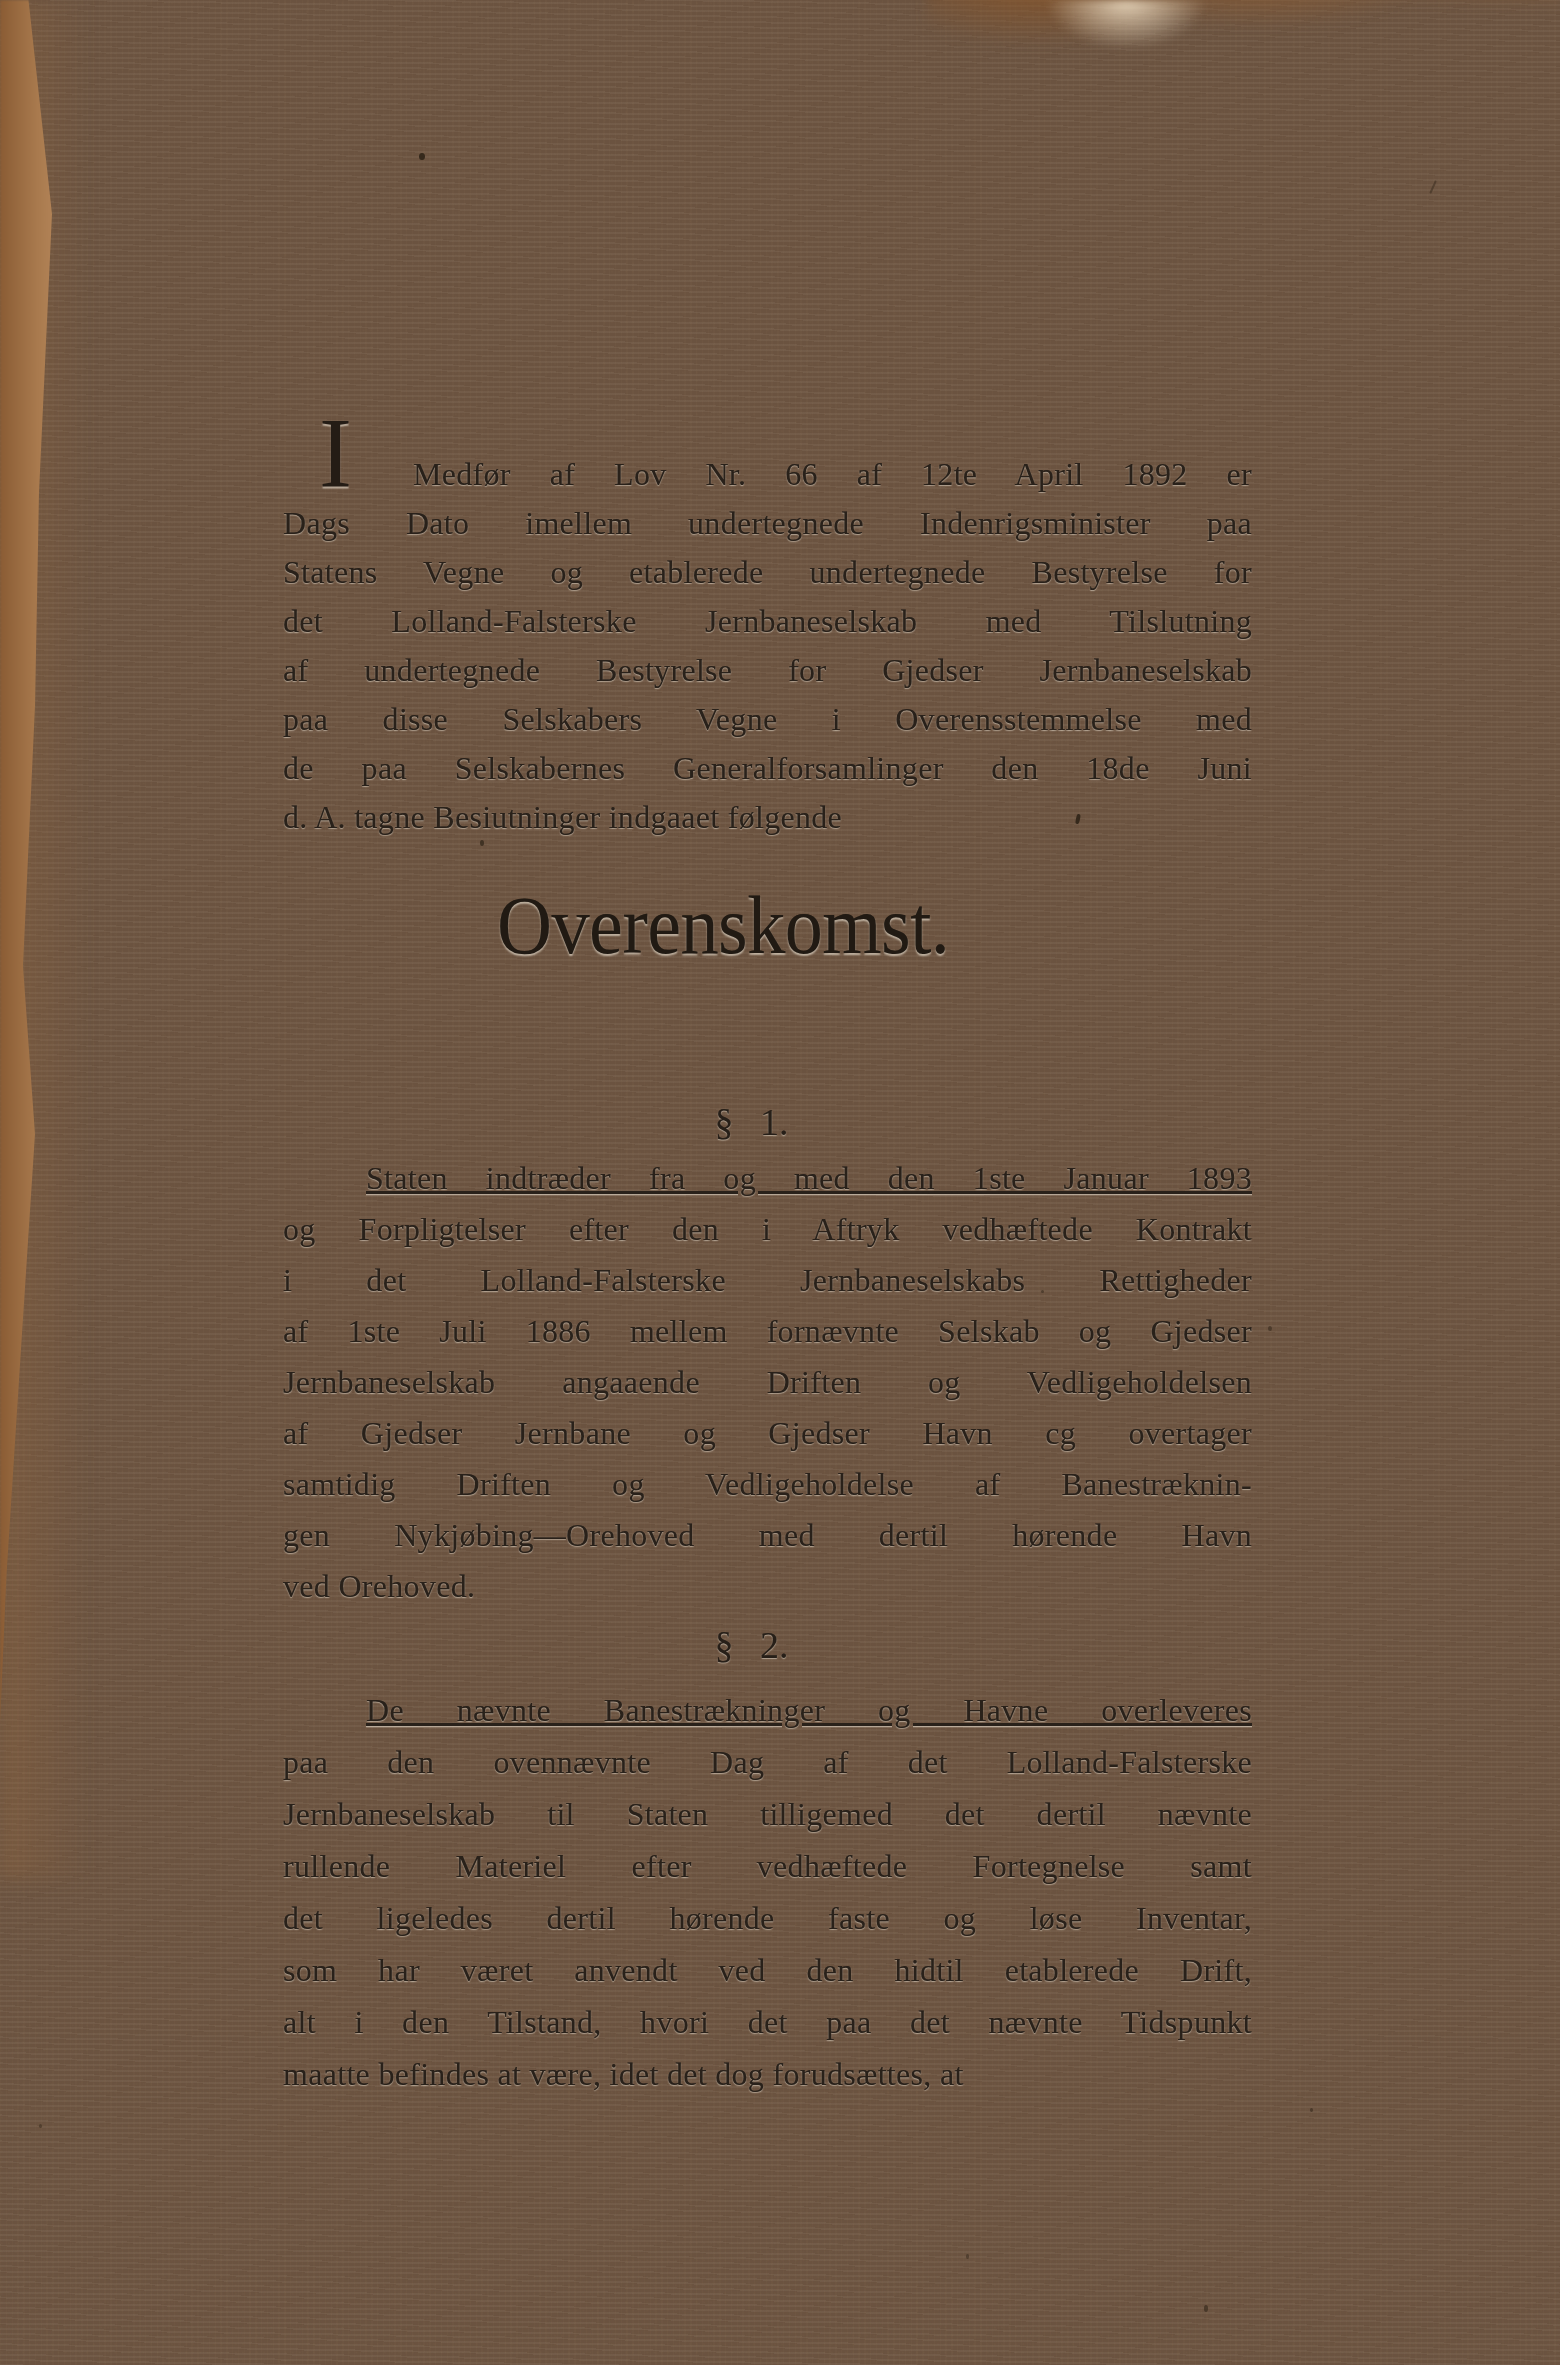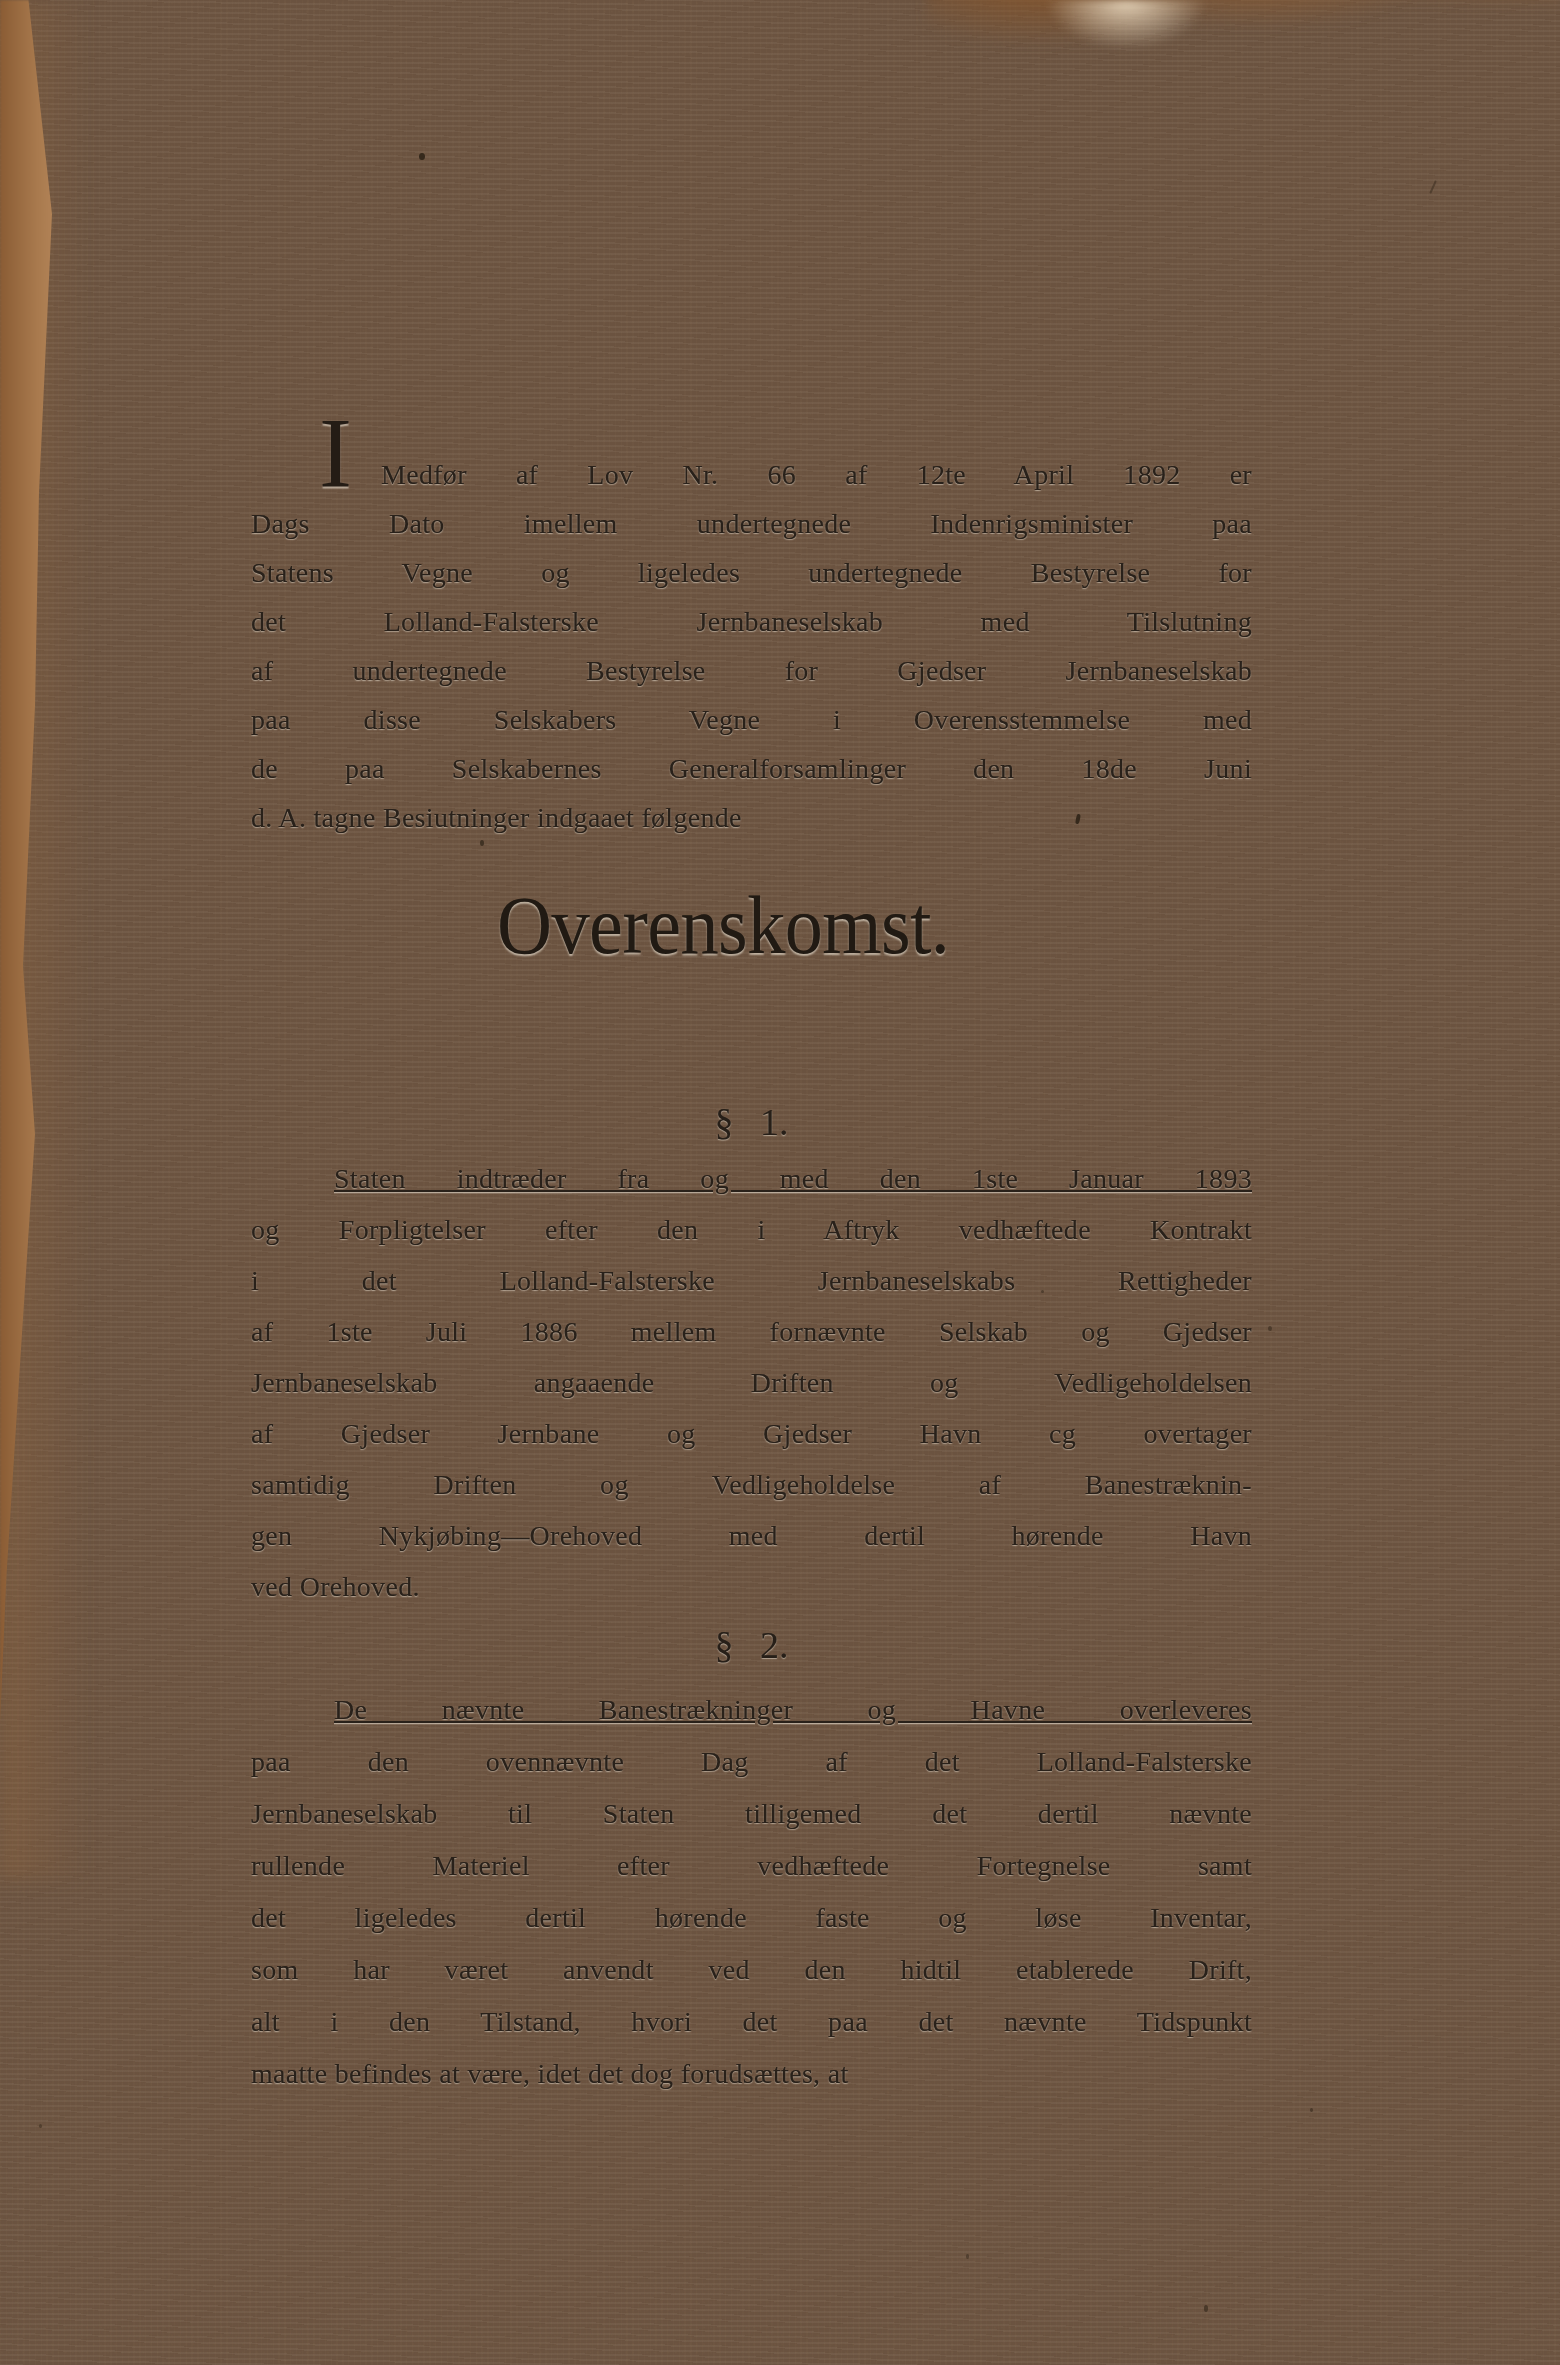--- a/index.html
+++ b/index.html
@@ -52,25 +52,26 @@
   #toplight{
     position:absolute;right:350px;top:0;width:169px;height:78px;
     background:radial-gradient(60% 80% at 50% 0%, rgba(238,222,196,0.9), rgba(238,222,196,0) 80%);
     filter:blur(3.9px);
   }
   .speck{position:absolute;background:#35291c;border-radius:50%;}
 
   
   .block{position:absolute;left:251px;width:1001px;}
   .line{
-    font-size:28px;line-height:49px;
+    font-size:32px;line-height:49px;
     text-align:justify;text-align-last:justify;
     white-space:nowrap;
     letter-spacing:0.3px;
     text-shadow:0 1.3px 1.3px rgba(255,250,235,0.5), 0 0 0.6px rgba(41,33,26,0.7);
+    margin-left:32px;
   }
   .endline{text-align:center;text-align-last:left;}
   .indent{padding-left:83px;text-decoration:underline;}
   .firstline{padding-left:130px;}
   #intro .line{line-height:49px;}
   #s1-para .line{line-height:51px;}
   #s2-para .line{line-height:52px;}
   #dropcap{
     position:absolute;left:319px;top:403px;
     font-size:99px;line-height:1;
@@ -117,21 +118,21 @@
   <div class="speck" style="left:1310px;top:2108px;width:2.6px;height:3.9px;opacity:.6;"></div>
   <div class="speck" style="left:966px;top:2254px;width:2.6px;height:4.5px;opacity:.5;"></div>
   <div class="speck" style="left:1204px;top:2305px;width:3.9px;height:6.5px;opacity:.65;"></div>
   <div class="speck" style="left:39px;top:2124px;width:3.2px;height:3.9px;opacity:.5;"></div>
 
   <div id="dropcap">I</div>
 
   <div id="intro" class="block">
     <div class="line firstline">Medfør af Lov Nr. 66 af 12te April 1892 er</div>
     <div class="line">Dags Dato imellem undertegnede Indenrigsminister paa</div>
-    <div class="line">Statens Vegne og ligeledes undertegnede Bestyrelse for</div>
+    <div class="line">Statens Vegne og etablerede undertegnede Bestyrelse for</div>
     <div class="line">det Lolland-Falsterske Jernbaneselskab med Tilslutning</div>
     <div class="line">af undertegnede Bestyrelse for Gjedser Jernbaneselskab</div>
     <div class="line">paa disse Selskabers Vegne i Overensstemmelse med</div>
     <div class="line">de paa Selskabernes Generalforsamlinger den 18de Juni</div>
     <div class="line endline">d. A. tagne Besiutninger indgaaet følgende</div>
   </div>
 
   <div id="heading-wrap" class="block center">
     <h1 id="heading">Overenskomst.</h1>
   </div>

